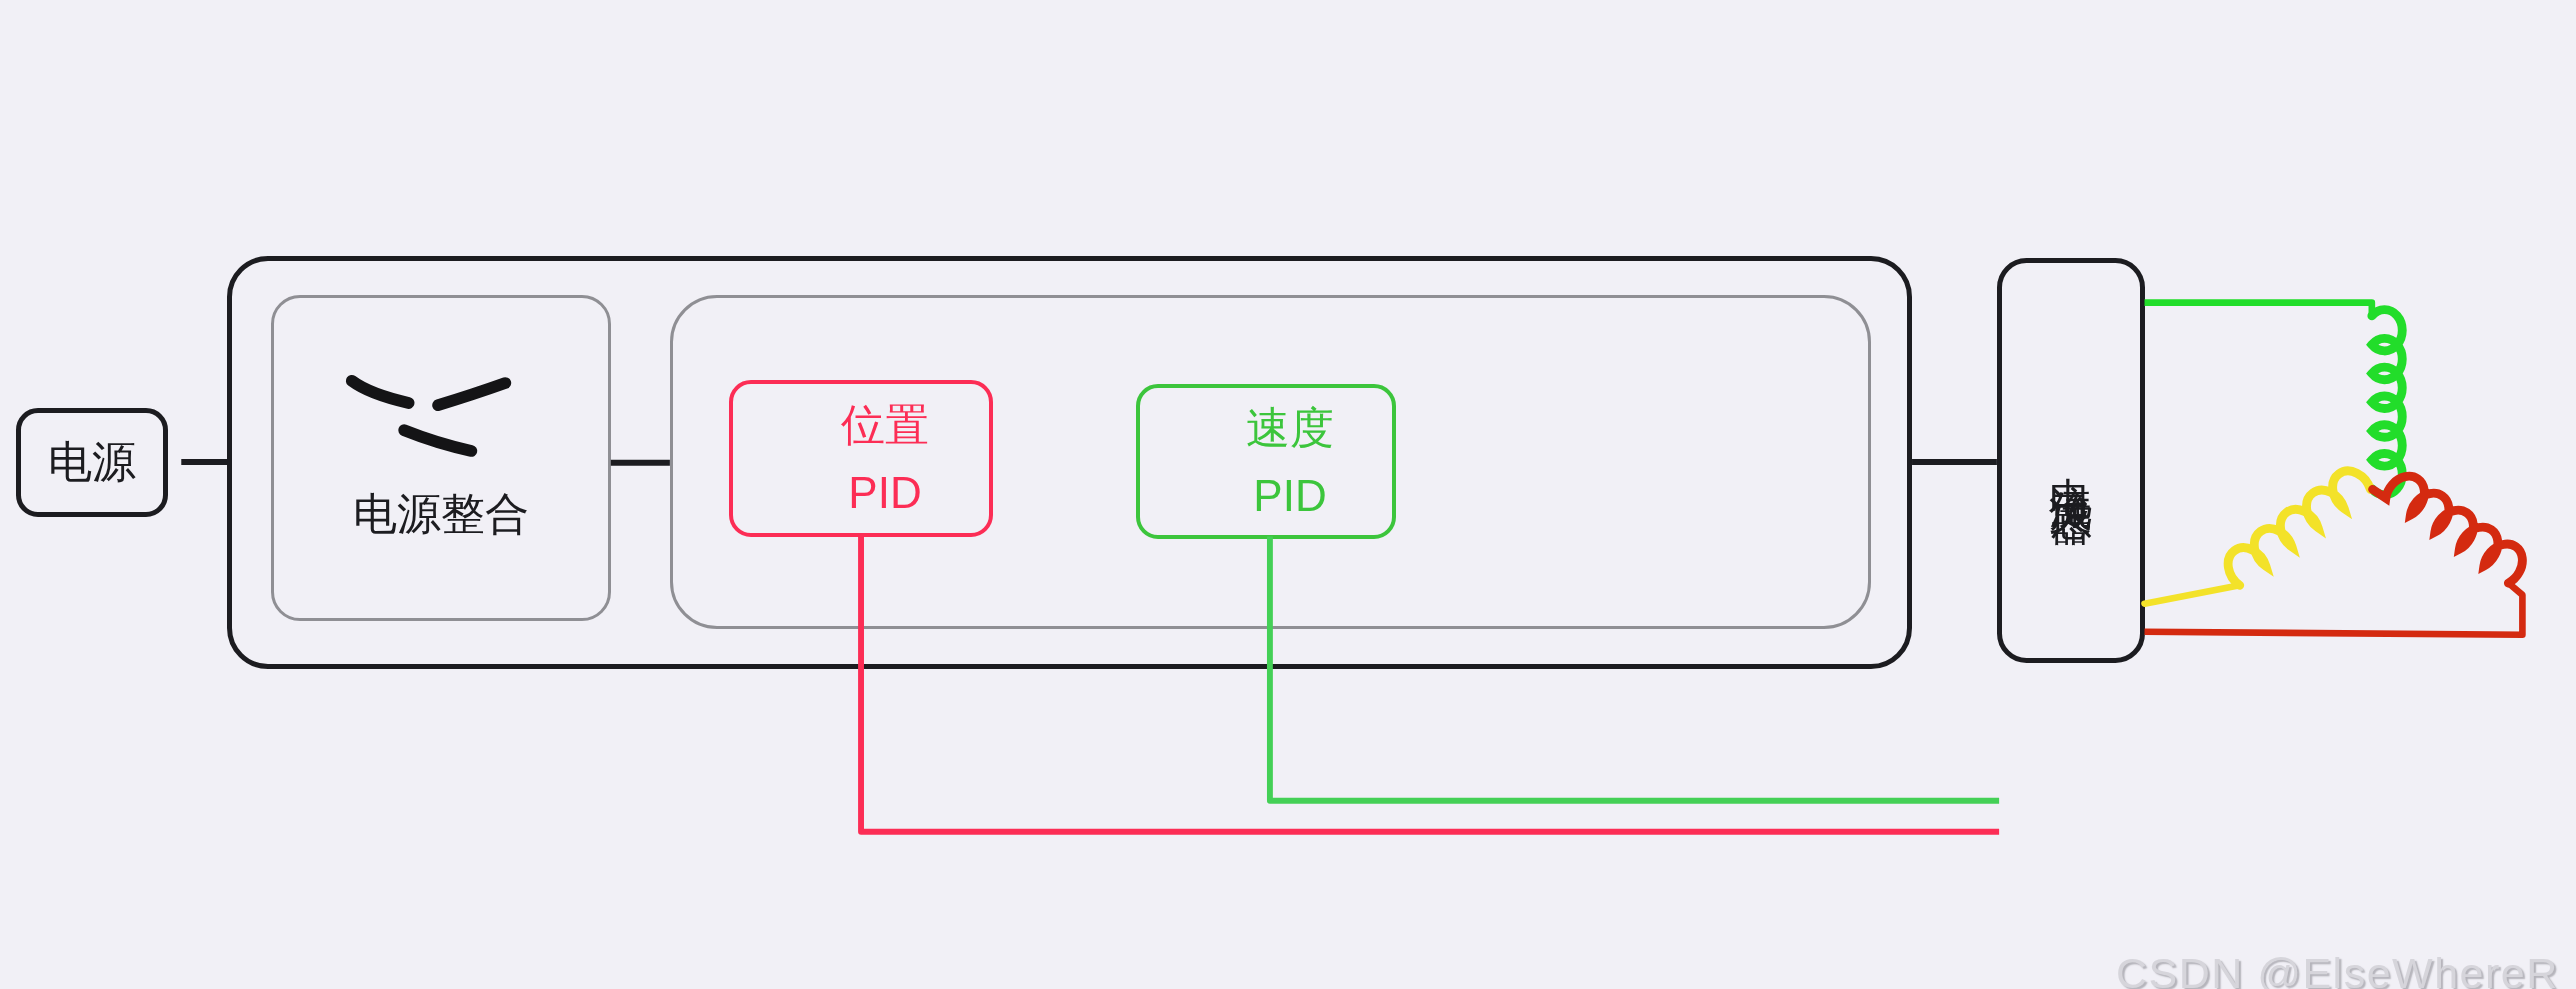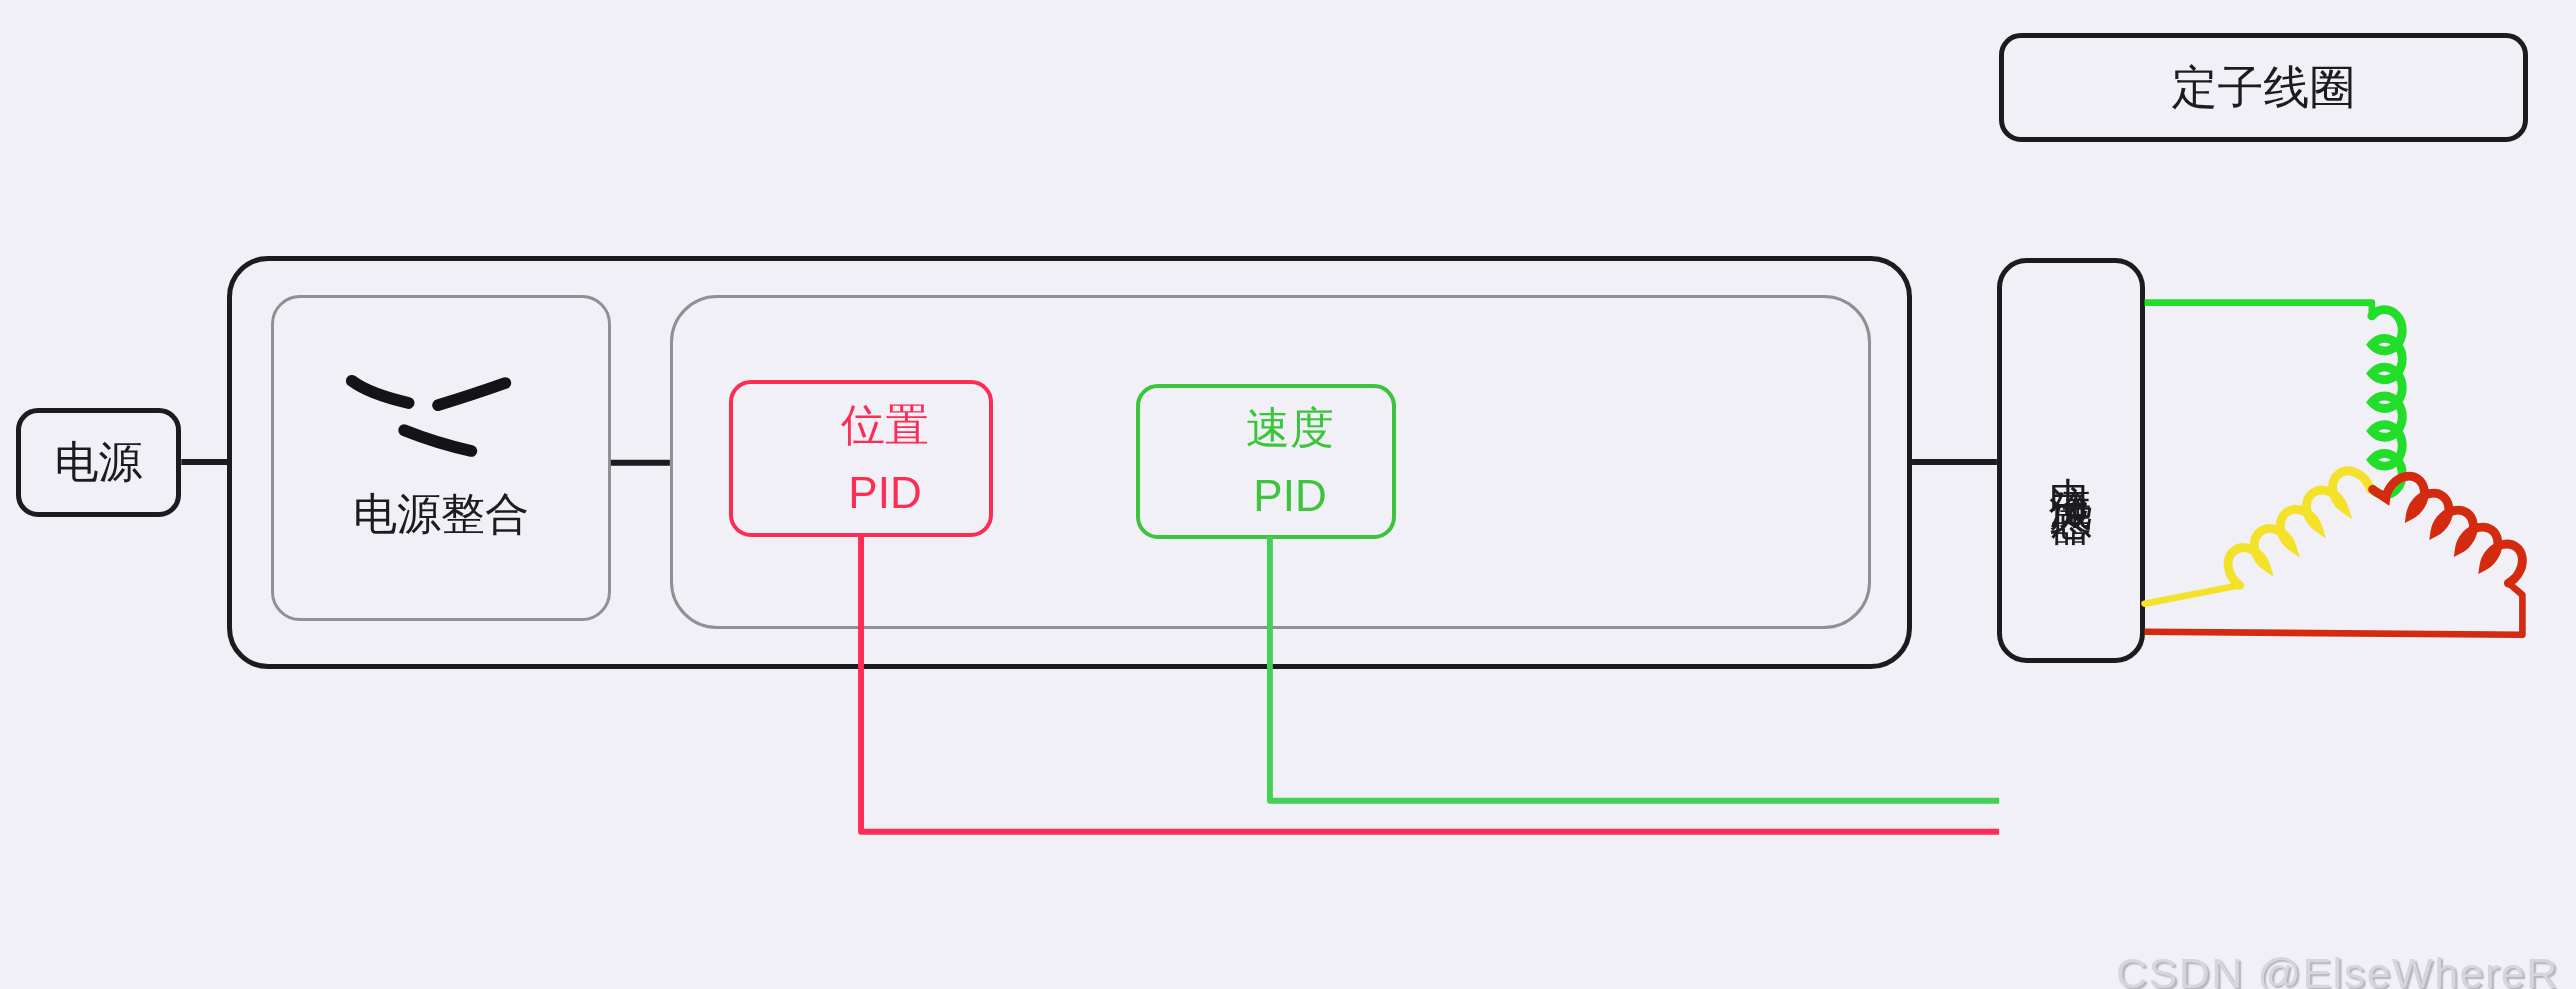--- a/index.html
+++ b/index.html
@@ -6,21 +6,21 @@
   .canvas{
     position:relative;width:2576px;height:989px;background:#f1f0f6;
     font-family:"Liberation Sans",sans-serif;overflow:hidden;color:#1c1c20;
   }
   .node{
     position:absolute;box-sizing:border-box;background:transparent;
     display:flex;align-items:center;justify-content:center;text-align:center;
   }
   .b-black{border:5.2px solid #1c1c20;}
   .b-gray{border:3.7px solid #8f8f94;}
-  .node-power{left:16px;top:408px;width:165px;height:109px;border-radius:22px;font-size:44px;}
+  .node-power{left:16px;top:408px;width:152px;height:109px;border-radius:22px;font-size:44px;}
   .big-rect{left:227px;top:256px;width:1685px;height:413px;border-radius:41px;}
   .node-integration{
     left:271px;top:295px;width:340px;height:326px;border-radius:29px;
     font-size:44px;align-items:flex-end;padding-bottom:74px;
   }
   .pid-container{left:670px;top:295px;width:1201px;height:334px;border-radius:47px;}
   .node-pid{flex-direction:column;font-size:44px;line-height:68px;border-radius:22px;border-width:4.4px;border-style:solid;padding-left:48px;}
   .node-pos-pid{left:729px;top:380px;width:264px;height:157px;border-color:#fc2d55;color:#fc2d55;}
   .node-spd-pid{left:1136px;top:384px;width:260px;height:155px;border-color:#3cc53c;color:#3cc53c;}
   .node-current-sensor{
@@ -59,23 +59,20 @@
 
   <div class="node node-pid node-spd-pid">
     <span>速度</span>
     <span>PID</span>
   </div>
 
   <div class="node node-current-sensor b-black">
     <span class="v-text">电流传感器</span>
   </div>
 
-  <div class="node node-stator b-black">
-    <span>定子线圈</span>
-  </div>
 
 
   <svg class="wires" width="2576" height="989" viewBox="0 0 3489 1340">
 
     <path d="M245 626 H308" fill="none" stroke-width="8" stroke="#1c1c20"></path>
     <path d="M827 627 H907" fill="none" stroke-width="8" stroke="#1c1c20"></path>
     <path d="M2590 626 H2705" fill="none" stroke-width="8" stroke="#1c1c20"></path>
 
     <path d="M1166 725 V1127 H2708" fill="none" stroke-width="8" stroke-linejoin="round" stroke="#fc2d55"></path>
 

